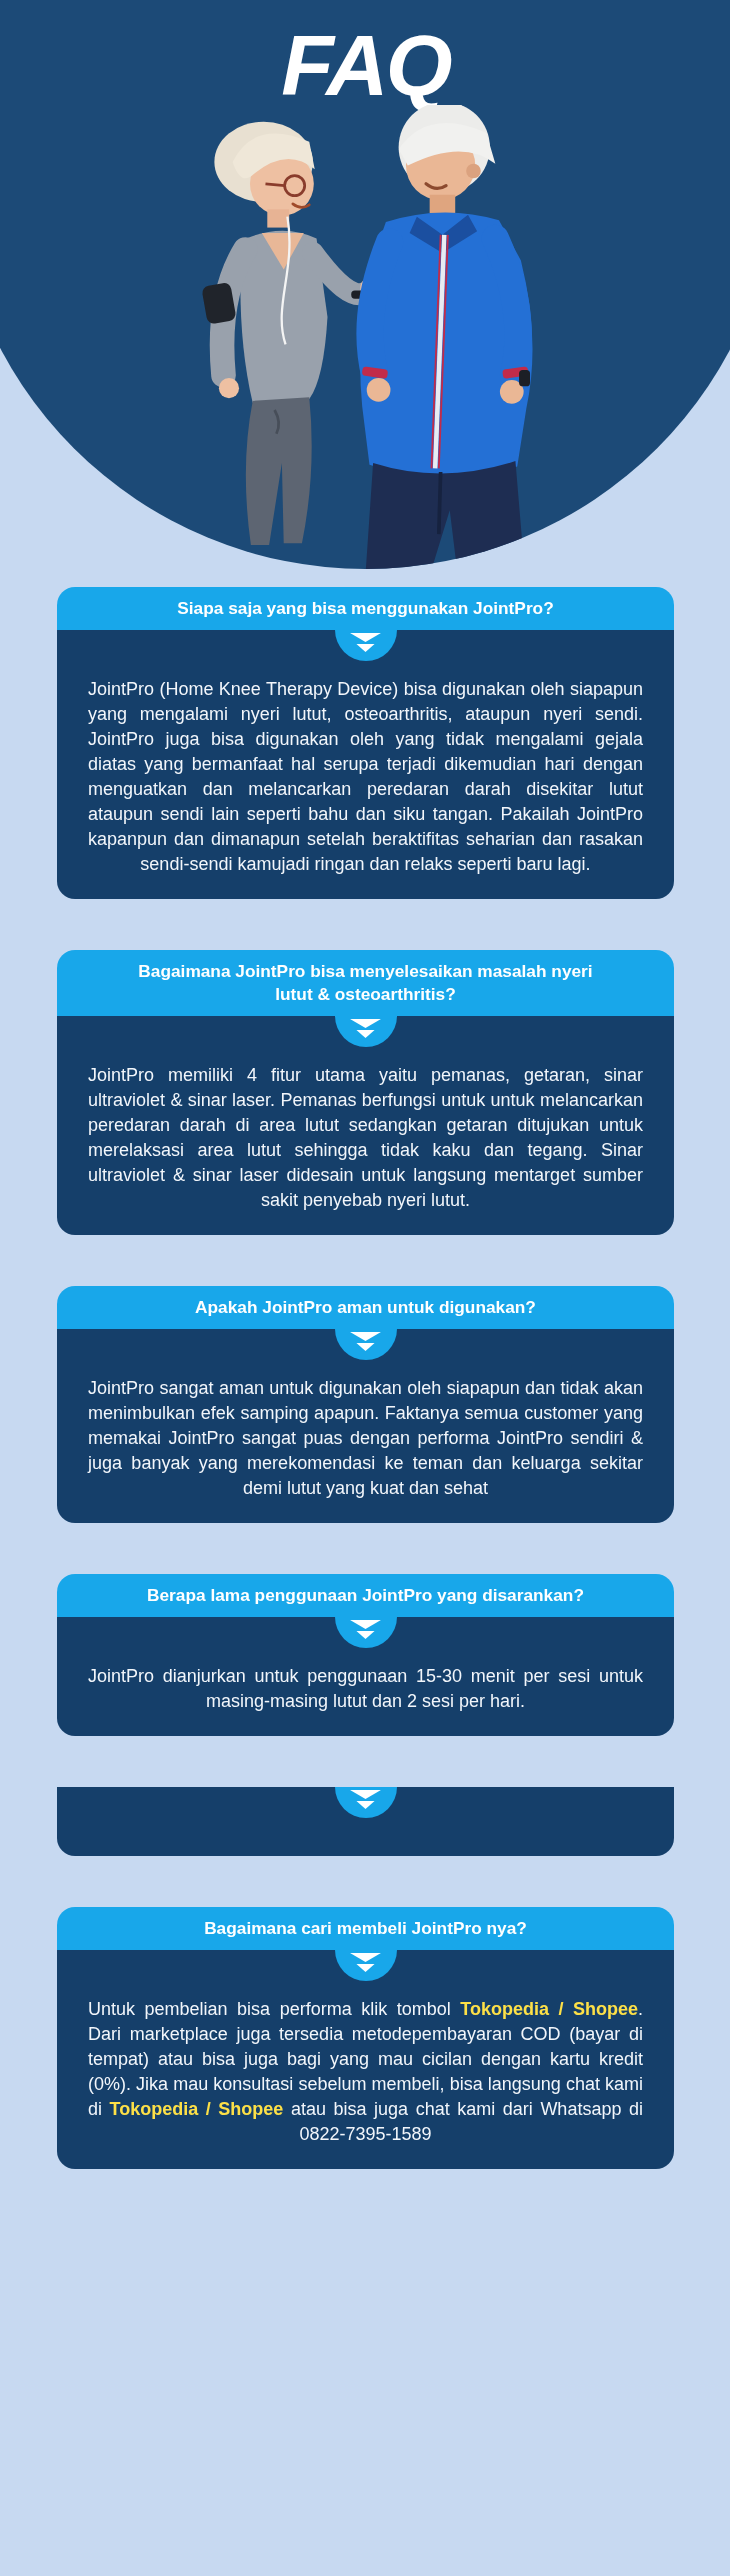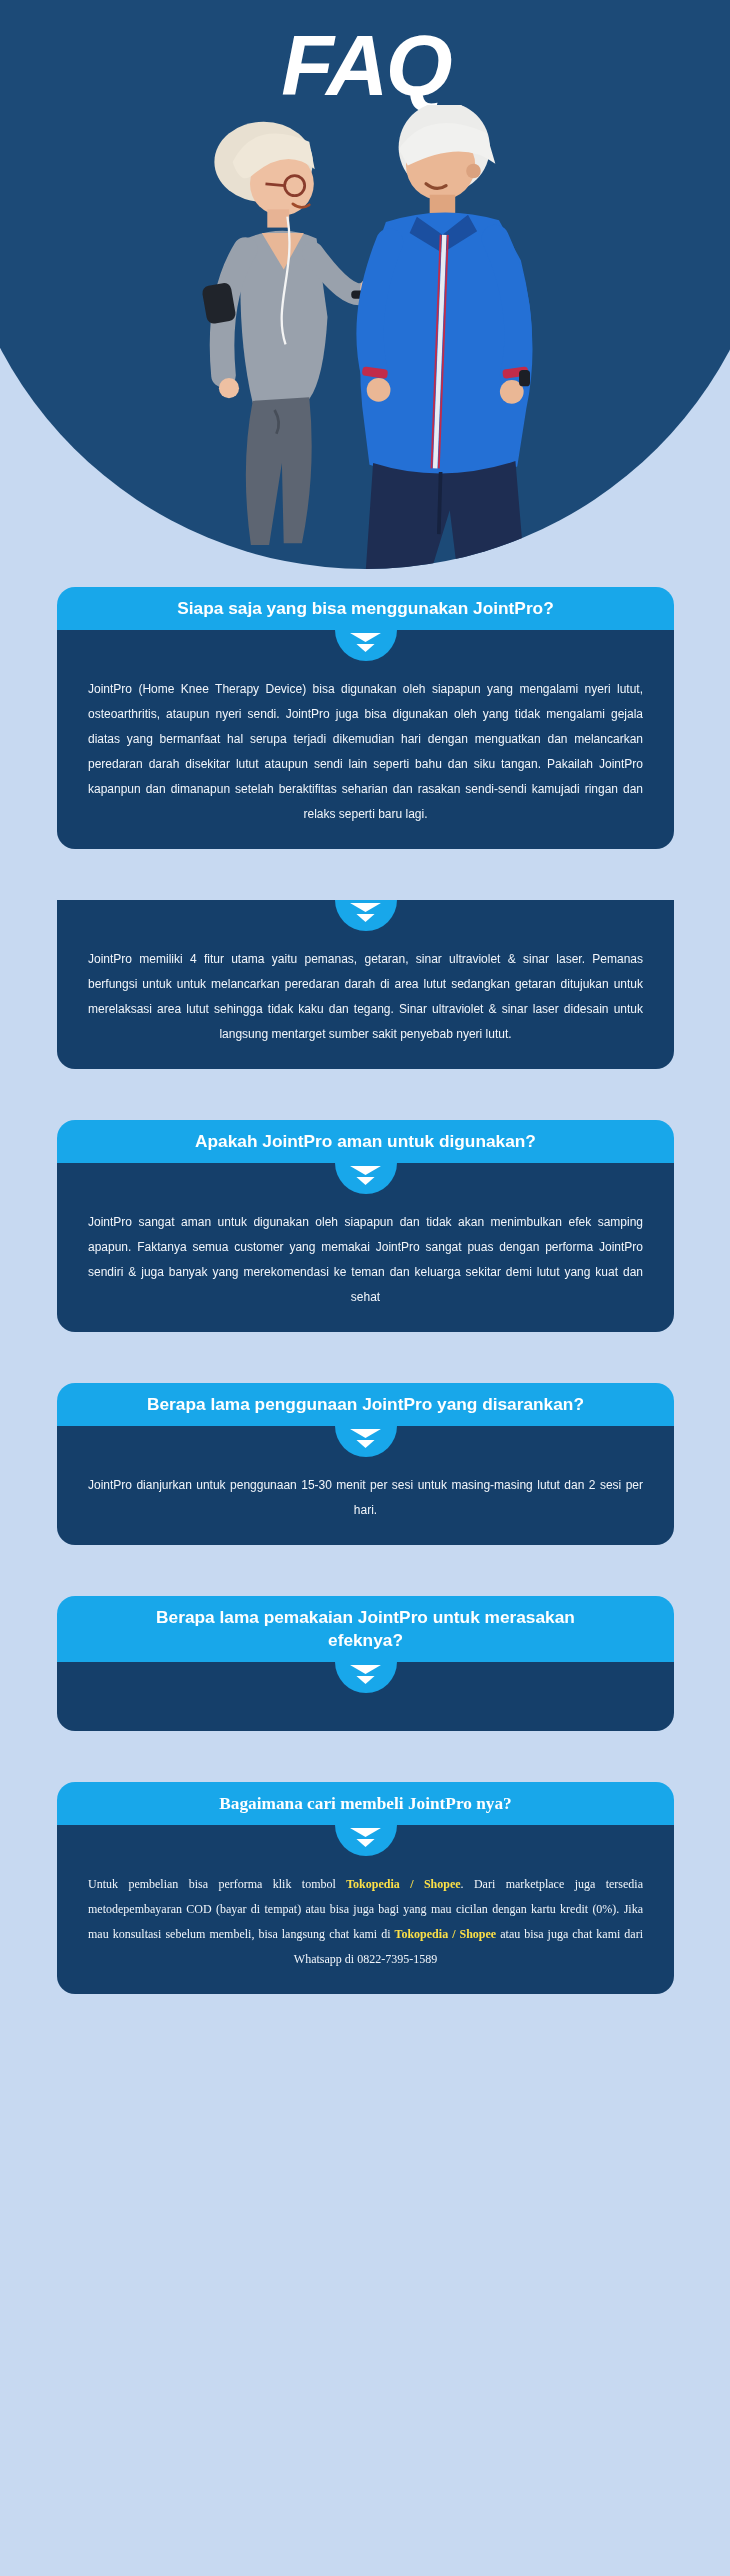--- a/index.html
+++ b/index.html
@@ -21,42 +21,42 @@
   }
   .hero-title{
     position:absolute;left:0;top:272px;width:100%;text-align:center;
     font-size:86px;font-weight:bold;font-style:italic;letter-spacing:-2.7px;
     color:var(--text-white);
   }
   .hero-illo{position:absolute;left:203px;top:361px;}
   
   .faq-wrap{padding:10px 57px 37px;}
   .faq-item{margin-bottom:51px;}
-  .faq-item:last-child{margin-bottom:40px;font-family:Liberation Serif, serif;}
+  .faq-item:last-child{margin-bottom:40px;}
   .faq-q{
     background:var(--accent-blue);border-radius:18px 18px 0 0;
     min-height:42px;display:flex;align-items:center;justify-content:center;
     padding:10px 37px;cursor:pointer;
   }
   .faq-q span{
     display:inline-block;max-width:475px;text-align:center;
     color:var(--text-white);font-weight:bold;font-size:17.3px;line-height:23px;
   }
   .faq-a{
     position:relative;background:var(--answer-navy);
     border-radius:0 0 18px 18px;padding:47px 31px 22px;
   }
   .notch{
     position:absolute;top:0;left:50%;transform:translateX(-50%);
     width:62px;height:31px;background:var(--accent-blue);
     border-radius:0 0 31px 31px;display:flex;justify-content:center;
   }
   .notch svg{margin-top:2.7px;}
   .faq-a p{
-    color:#f2f6fb;font-size:12px;line-height:25px;
+    color:#f2f6fb;font-size:18px;line-height:25px;
     text-align:justify;text-align-last:center;
   }
   .faq-a p b{font-weight:bold;color:#fde047;}
 </style>
 </head>
 <body>
 
 <header class="hero">
   <div class="hero-circle">
     <div class="hero-title">FAQ</div>
@@ -129,20 +129,23 @@
         <svg width="35" height="20" viewBox="0 0 38 22" aria-hidden="true">
           <polygon points="2,0 36,0 19,10" fill="#ffffff"></polygon>
           <polygon points="9,12 29,12 19,21" fill="#ffffff"></polygon>
         </svg>
       </div>
       <p><span>JointPro (Home Knee Therapy Device) bisa digunakan oleh siapapun yang mengalami nyeri lutut, osteoarthritis, ataupun nyeri sendi. JointPro juga bisa digunakan oleh yang tidak mengalami gejala diatas yang bermanfaat hal serupa terjadi dikemudian hari dengan menguatkan dan melancarkan peredaran darah disekitar lutut ataupun sendi lain seperti bahu dan siku tangan. Pakailah JointPro kapanpun dan dimanapun setelah beraktifitas seharian dan rasakan sendi-sendi kamujadi ringan dan relaks seperti baru lagi.</span></p>
     </div>
   </section>
 
   <section class="faq-item">
+    <div class="faq-q">
+      <span>Bagaimana JointPro bisa menyelesaikan masalah nyeri lutut &amp; osteoarthritis?</span>
+    </div>
     <div class="faq-a">
       <div class="notch">
         <svg width="35" height="20" viewBox="0 0 38 22" aria-hidden="true">
           <polygon points="2,0 36,0 19,10" fill="#ffffff"></polygon>
           <polygon points="9,12 29,12 19,21" fill="#ffffff"></polygon>
         </svg>
       </div>
       <p><span>JointPro memiliki 4 fitur utama yaitu pemanas, getaran, sinar ultraviolet &amp; sinar laser. Pemanas berfungsi untuk untuk melancarkan peredaran darah di area lutut sedangkan getaran ditujukan untuk merelaksasi area lutut sehingga tidak kaku dan tegang. Sinar ultraviolet &amp; sinar laser didesain untuk langsung mentarget sumber sakit penyebab nyeri lutut.</span></p>
     </div>
   </section>
@@ -171,23 +174,20 @@
         <svg width="35" height="20" viewBox="0 0 38 22" aria-hidden="true">
           <polygon points="2,0 36,0 19,10" fill="#ffffff"></polygon>
           <polygon points="9,12 29,12 19,21" fill="#ffffff"></polygon>
         </svg>
       </div>
       <p><span>JointPro dianjurkan untuk penggunaan 15-30 menit per sesi untuk masing-masing lutut dan 2 sesi per hari.</span></p>
     </div>
   </section>
 
   <section class="faq-item">
-    <div class="faq-q">
-      <span>Berapa lama pemakaian JointPro untuk merasakan efeknya?</span>
-    </div>
     <div class="faq-a">
       <div class="notch">
         <svg width="35" height="20" viewBox="0 0 38 22" aria-hidden="true">
           <polygon points="2,0 36,0 19,10" fill="#ffffff"></polygon>
           <polygon points="9,12 29,12 19,21" fill="#ffffff"></polygon>
         </svg>
       </div>
     </div>
   </section>
 

